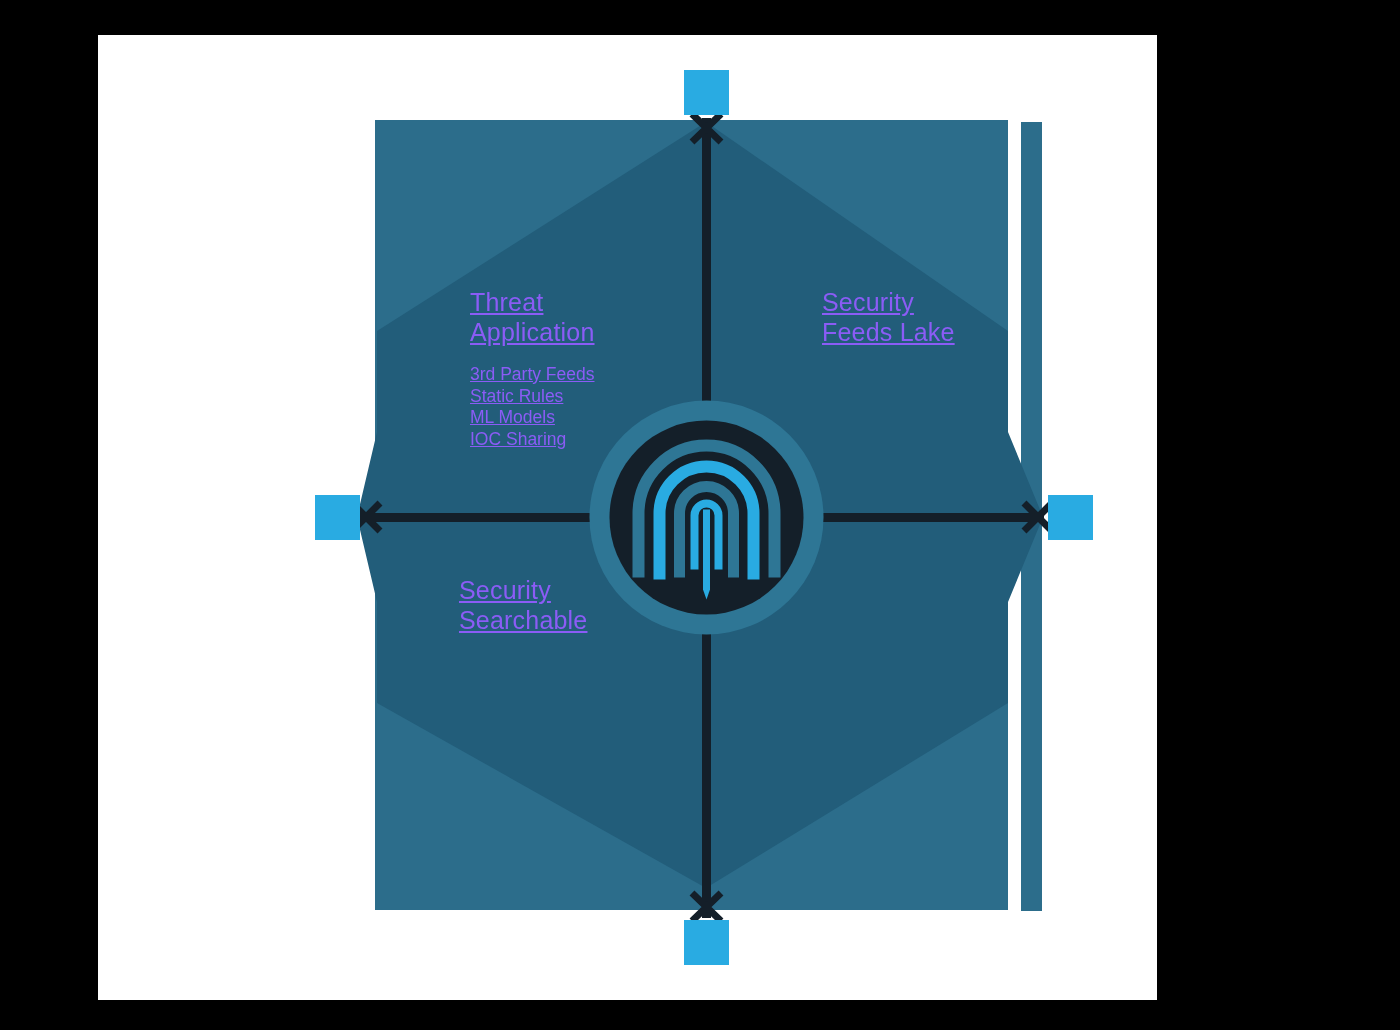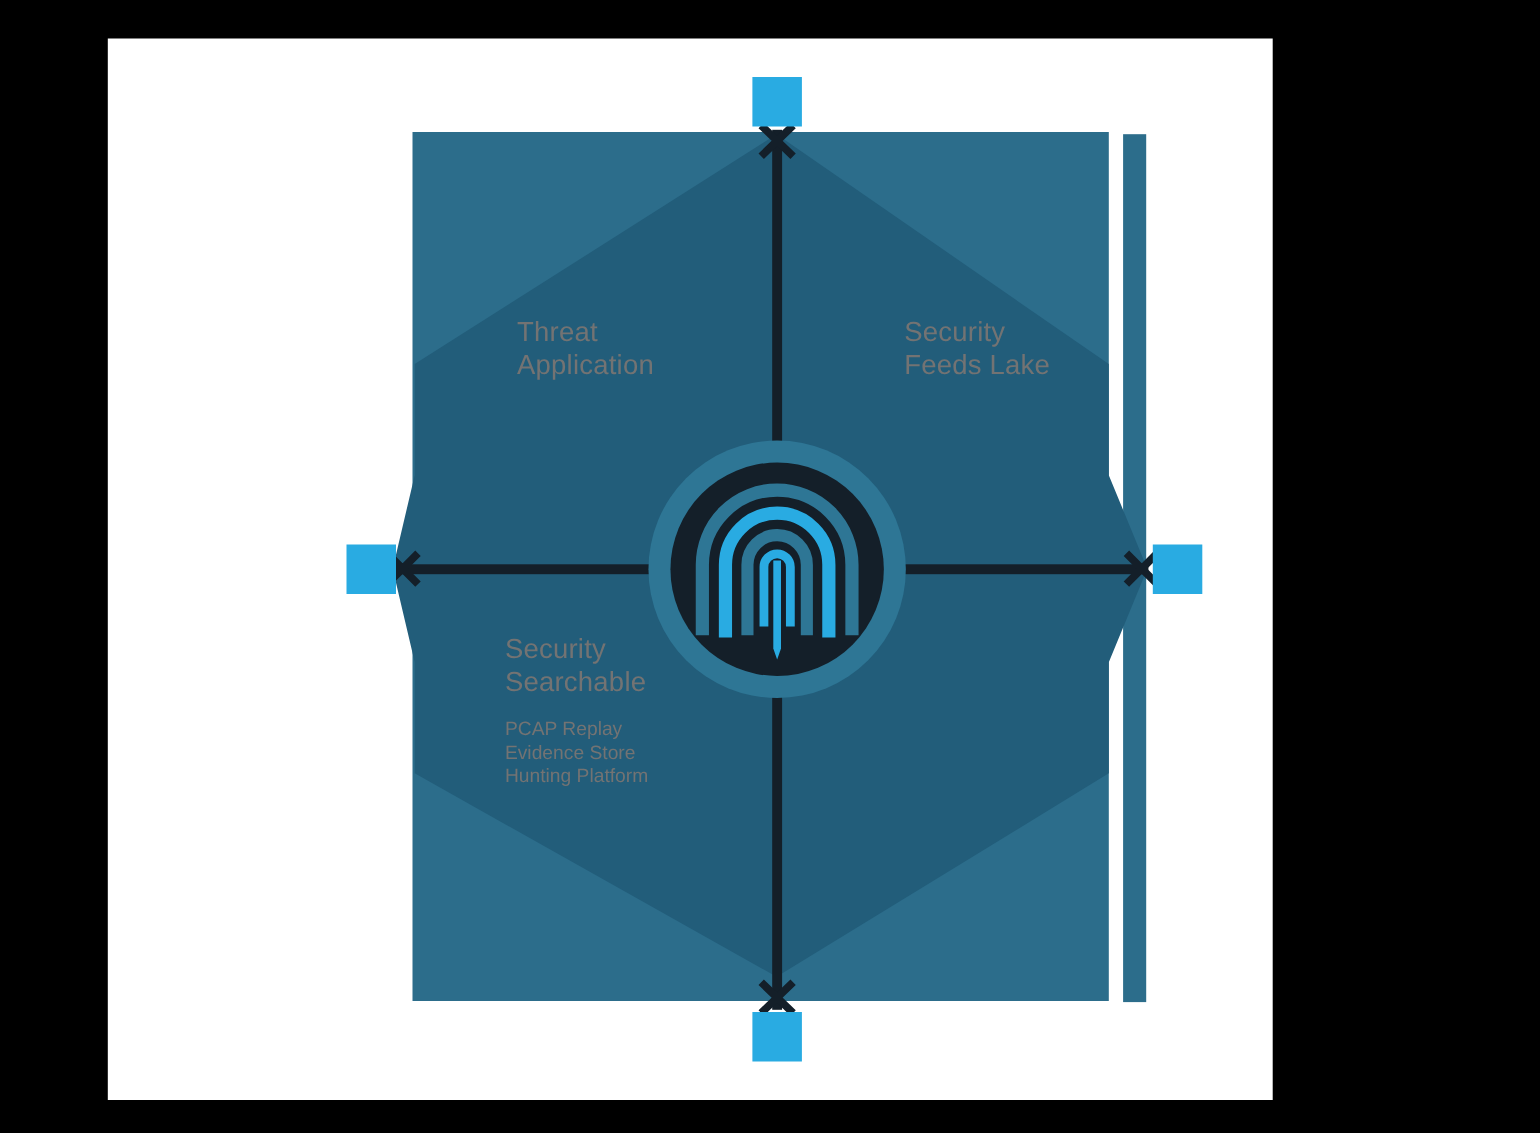--- a/index.html
+++ b/index.html
@@ -2,21 +2,21 @@
 <html><head>
 <meta charset="utf-8">
 <style>
   html,body{margin:0;padding:0;background:#000;}
   .stage{
     position:relative;width:1400px;height:1030px;background:#000000;
     overflow:hidden;font-family:"Liberation Sans",sans-serif;
   }
   .panel{position:absolute;left:98px;top:35px;width:1059px;height:965px;background:#ffffff;}
   svg.diagram{position:absolute;left:0;top:0;display:block;}
-  .qtext{position:absolute;color:#737373;}
+  .qtext{position:absolute;color:#8b5cf6;text-decoration:underline;}
   .qtitle{font-size:25px;line-height:30px;font-weight:400;letter-spacing:.2px;}
   .qitems{font-size:17.5px;line-height:21.5px;font-weight:400;margin-top:0;}
   .qtitle div, .qitems div{white-space:nowrap;}
   .tl-title{left:470px;top:287px;}
   .tl-items{left:470px;top:364px;}
   .tr-title{left:822px;top:287px;}
   .tr-items{left:822px;top:364px;}
   .bl-title{left:459px;top:575px;}
   .bl-items{left:459px;top:652px;}
   .br-title{left:822px;top:575px;}
@@ -58,30 +58,31 @@
       <path d="M -27 60 L -27 -4 A 27 27 0 0 1 27 -4 L 27 60" stroke="#2e7695" stroke-width="11" fill="none"></path>
       <path d="M -12 52 L -12 -2 A 12 12 0 0 1 12 -2 L 12 52" stroke="#29abe2" stroke-width="8" fill="none"></path>
       <polygon points="-3.5,-8 3.5,-8 3.5,72 0,82 -3.5,72" fill="#29abe2"></polygon>
     </g>
   </svg>
 
   <div class="qtext qtitle tl-title">
     <div>Threat</div>
     <div>Application</div>
   </div>
+  <div class="qtext qitems tl-items">
+    <div>3rd Party Feeds</div>
+    <div>Static Rules</div>
+    <div>ML Models</div>
+    <div>IOC Sharing</div>
+  </div>
 
   <div class="qtext qtitle tr-title">
     <div>Security</div>
     <div>Feeds Lake</div>
   </div>
 
   <div class="qtext qtitle bl-title">
     <div>Security</div>
     <div>Searchable</div>
   </div>
-  <div class="qtext qitems bl-items">
-    <div>PCAP Replay</div>
-    <div>Evidence Store</div>
-    <div>Hunting Platform</div>
-  </div>
 
 
 </div>
 
 </body></html>

